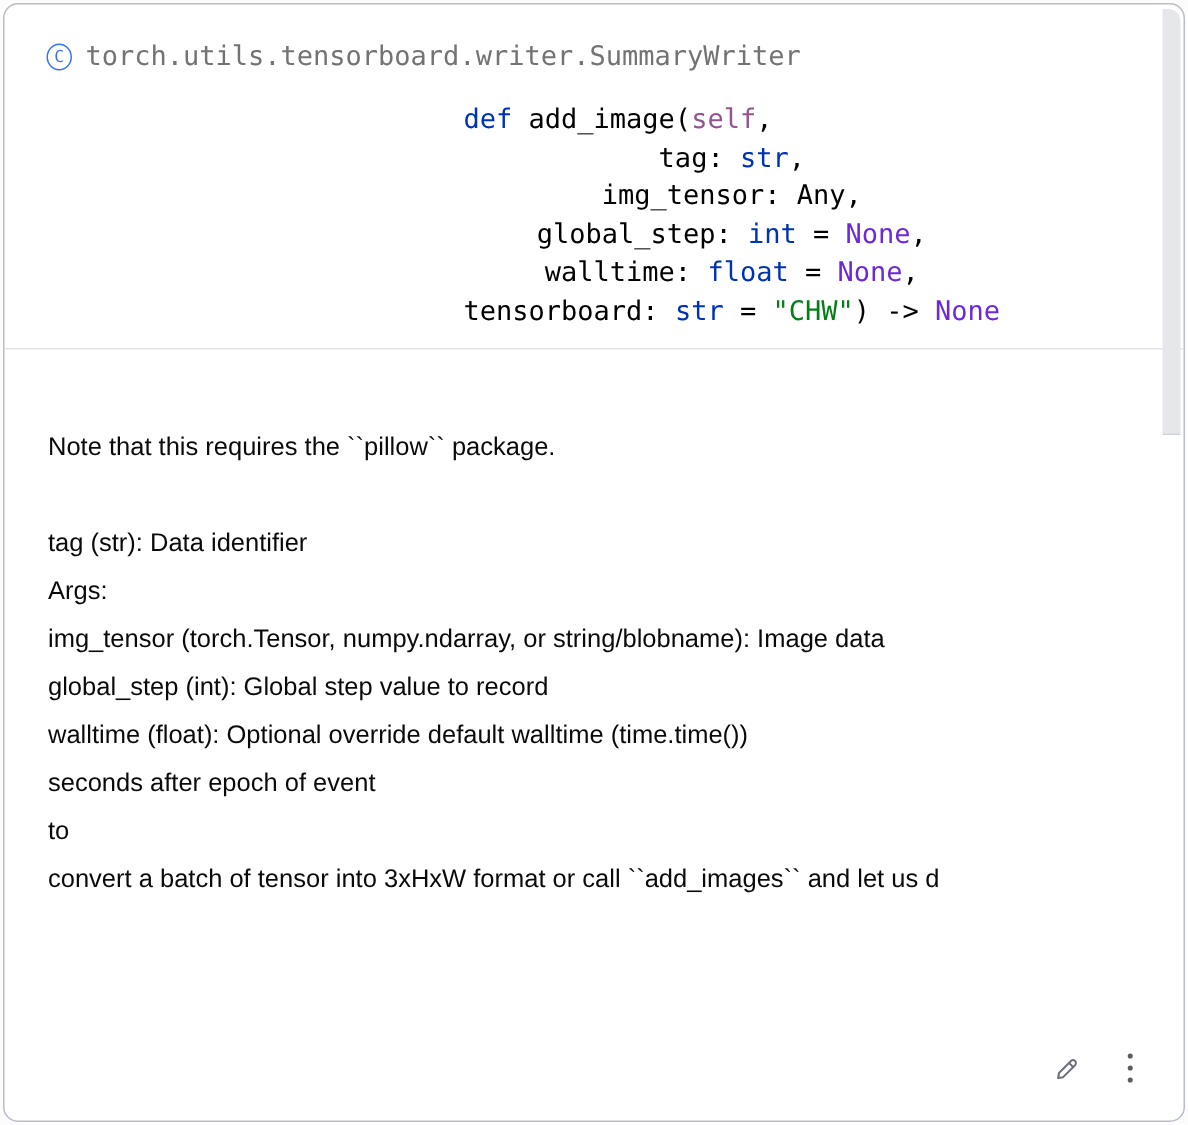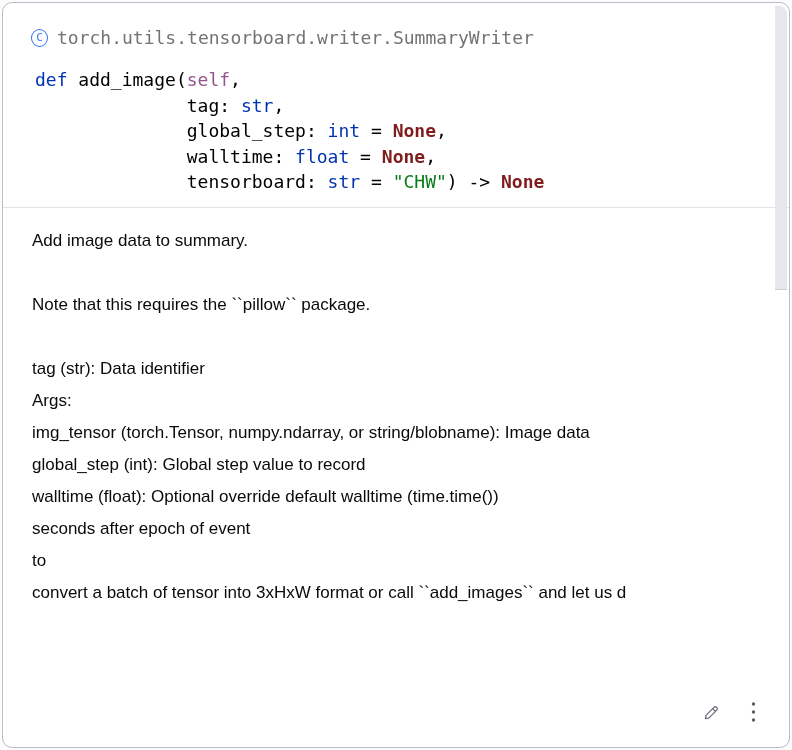--- a/index.html
+++ b/index.html
@@ -49,26 +49,26 @@
     font: 18px/26px "DejaVu Sans Mono", monospace;
     cursor: pointer;
     white-space: nowrap;
   }
   
   .signature {
     margin: 16px 0 0 32px;
     font: 18px/25.5px "DejaVu Sans Mono", monospace;
     color: #000000;
   }
-  .sig-line { white-space: pre; }
+  .sig-line { white-space: pre; text-align: center; }
   .tok-pl   { color: #000000; }
   .tok-kw   { color: #0033B3; }
   .tok-self { color: #94558D; }
   .tok-str  { color: #067D17; }
-  .tok-none { color: #7f1d1d; font-weight: bold; }
+  .tok-none { color: #6d28d9; }
   
   .divider {
     margin-top: 12px;
     height: 1px;
     background: #e3e4e8;
   }
   
   .docstring {
     margin: 17px 0 0 29px;
     font: 17px/32px "Liberation Sans", sans-serif;
@@ -121,29 +121,29 @@
 <div class="popup">
 
   <div class="header">
     <span class="class-icon">C</span>
     <span class="header-title">torch.utils.tensorboard.writer.SummaryWriter</span>
   </div>
 
   <div class="signature">
       <div class="sig-line"><span class="tok-kw">def</span><span class="tok-pl"> add_image(</span><span class="tok-self">self</span><span class="tok-pl">,</span></div>
       <div class="sig-line"><span class="tok-pl">              tag: </span><span class="tok-kw">str</span><span class="tok-pl">,</span></div>
+      <div class="sig-line"><span class="tok-pl">              img_tensor: Any,</span></div>
       <div class="sig-line"><span class="tok-pl">              global_step: </span><span class="tok-kw">int</span><span class="tok-pl"> = </span><span class="tok-none">None</span><span class="tok-pl">,</span></div>
       <div class="sig-line"><span class="tok-pl">              walltime: </span><span class="tok-kw">float</span><span class="tok-pl"> = </span><span class="tok-none">None</span><span class="tok-pl">,</span></div>
       <div class="sig-line"><span class="tok-pl">              tensorboard: </span><span class="tok-kw">str</span><span class="tok-pl"> = </span><span class="tok-str">"CHW"</span><span class="tok-pl">) -&gt; </span><span class="tok-none">None</span></div>
     </div>
 
   <div class="divider"></div>
 
   <div class="docstring">
-      <div class="doc-line">Add image data to summary.</div>
       <div class="doc-line">&nbsp;</div>
       <div class="doc-line">Note that this requires the ``pillow`` package.</div>
       <div class="doc-line">&nbsp;</div>
       <div class="doc-line">tag (str): Data identifier</div>
       <div class="doc-line">Args:</div>
       <div class="doc-line">img_tensor (torch.Tensor, numpy.ndarray, or string/blobname): Image data</div>
       <div class="doc-line">global_step (int): Global step value to record</div>
       <div class="doc-line">walltime (float): Optional override default walltime (time.time())</div>
       <div class="doc-line">seconds after epoch of event</div>
       <div class="doc-line">to</div>

